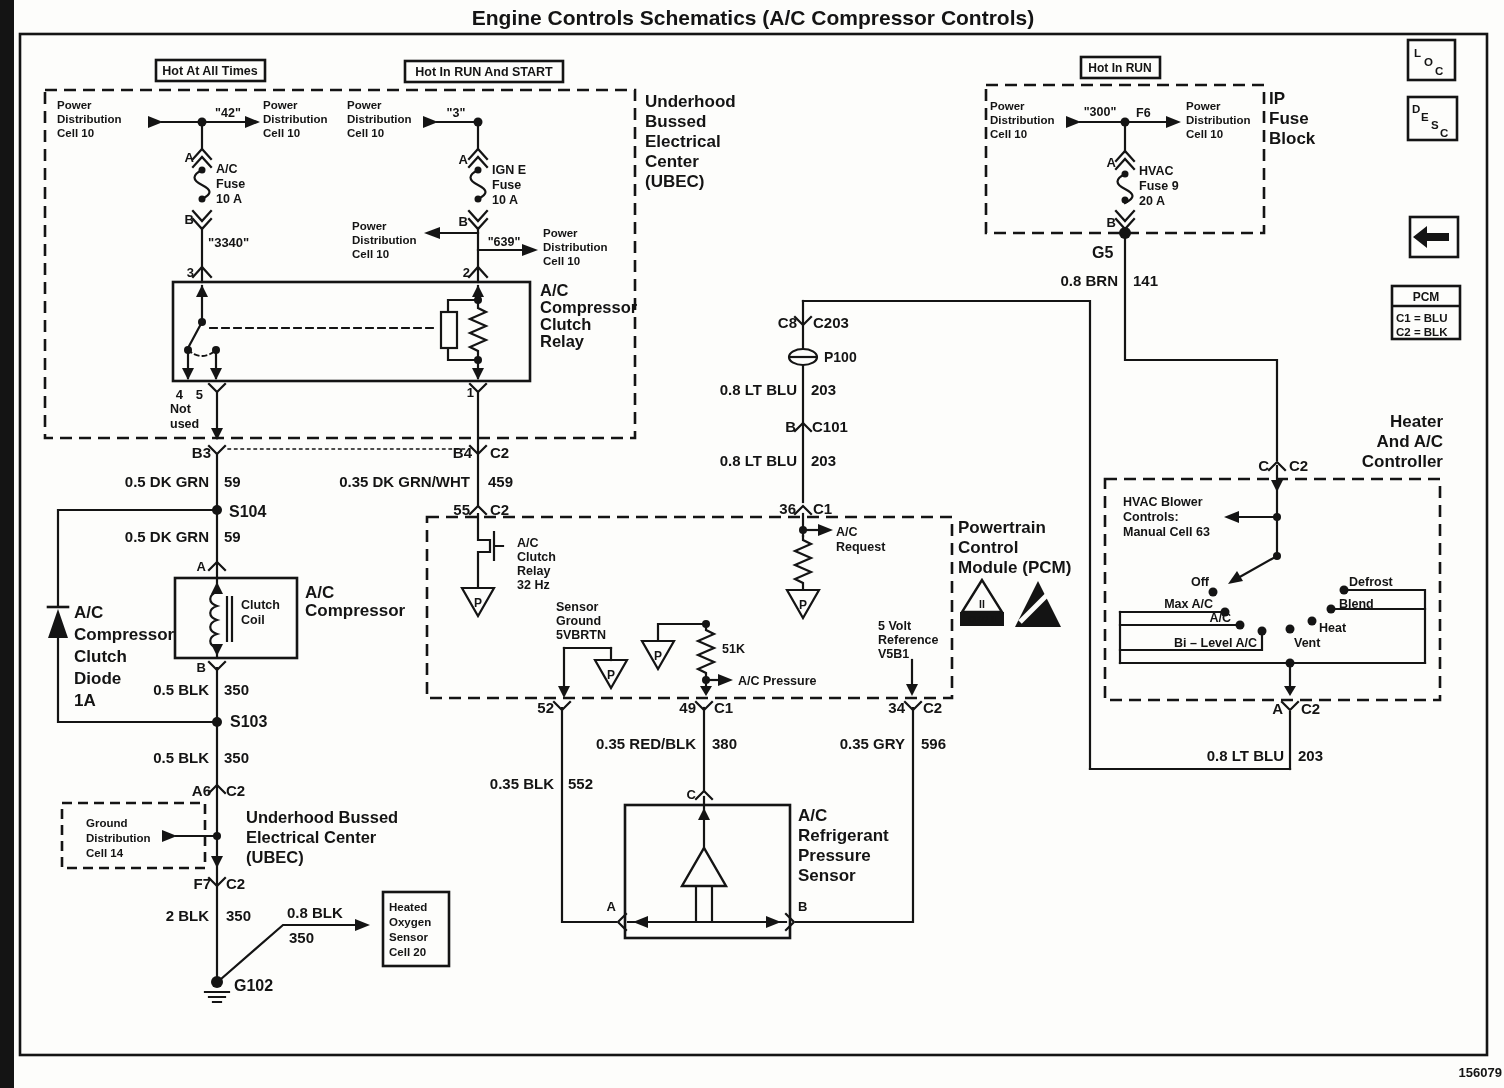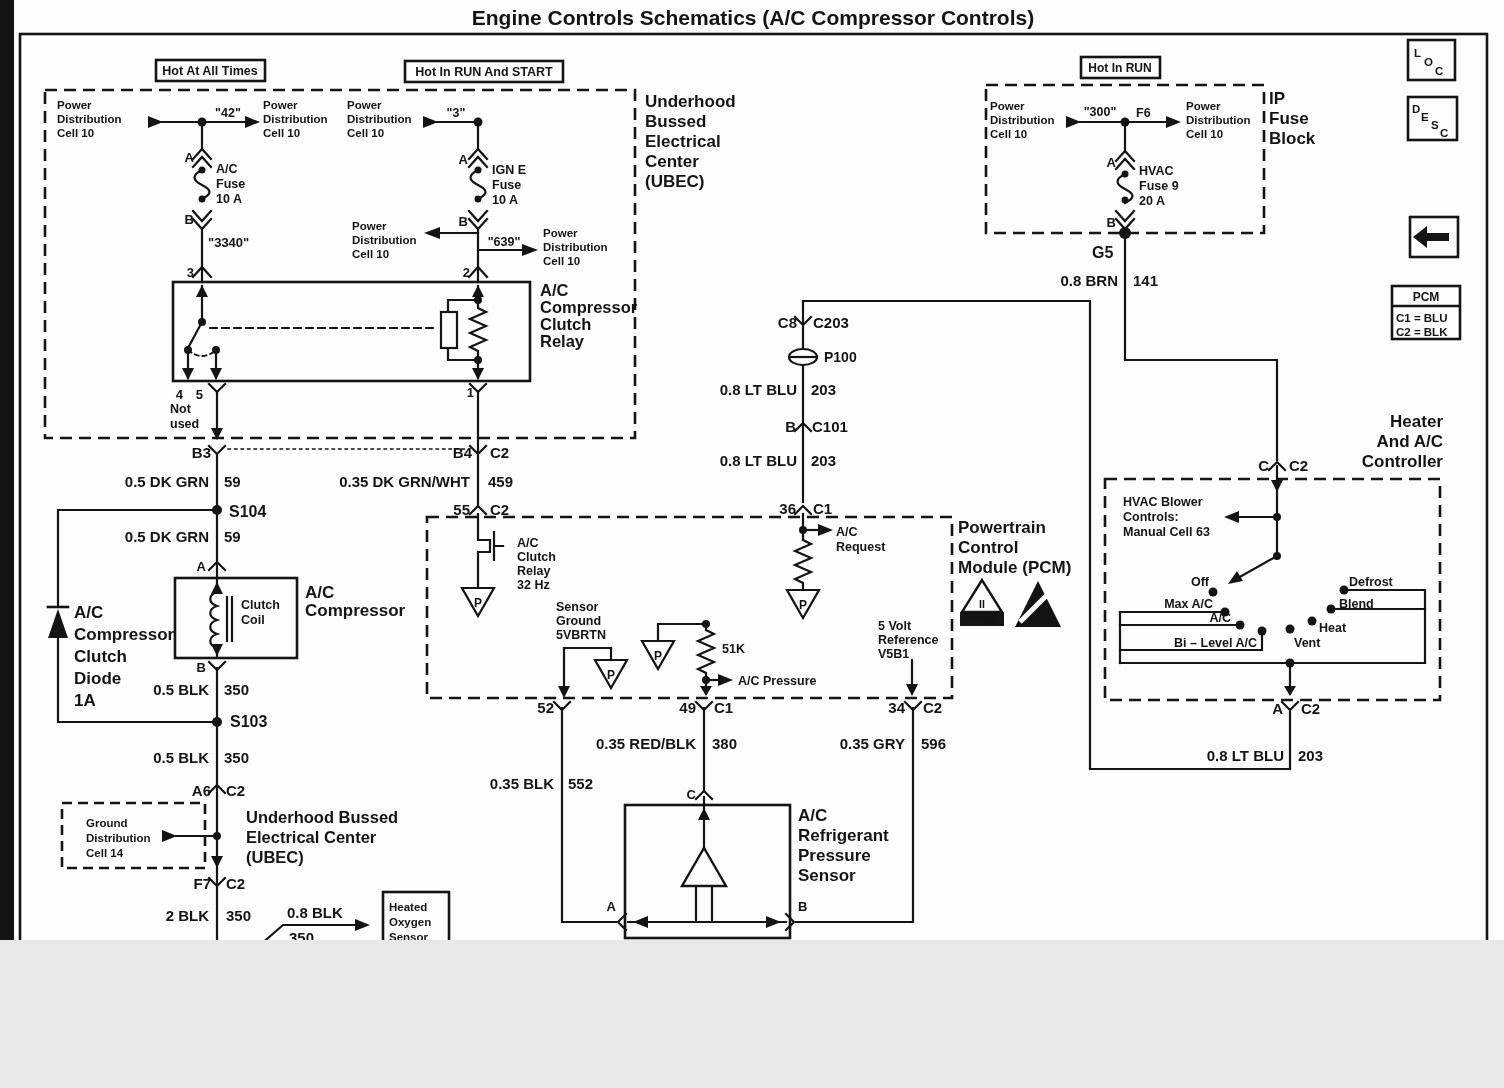--- a/index.html
+++ b/index.html
@@ -1,16 +1,16 @@
 <!DOCTYPE html>
 <html><head>
 <meta charset="utf-8">
 <style>
   html,body{margin:0;padding:0;background:#e8e8e8;}
-  .page{position:relative;width:1504px;height:940px;background:#fdfdfb;overflow:hidden;
+  .page{position:relative;width:1504px;height:1088px;background:#fdfdfb;overflow:hidden;
         font-family:"Liberation Sans",sans-serif;}
   svg{display:block;width:1504px;height:1088px;}
   .wire{stroke:#141414;stroke-width:2.2;fill:none;stroke-linecap:square;}
   .thick{stroke:#141414;stroke-width:2.6;fill:none;}
   .dashbox{stroke:#141414;stroke-width:2.6;fill:none;stroke-dasharray:12 7;}
   .fill{fill:#141414;stroke:none;}
   .lbl text{font-family:"Liberation Sans",sans-serif;font-weight:bold;fill:#141414;}
 </style>
 </head>
 <body>

